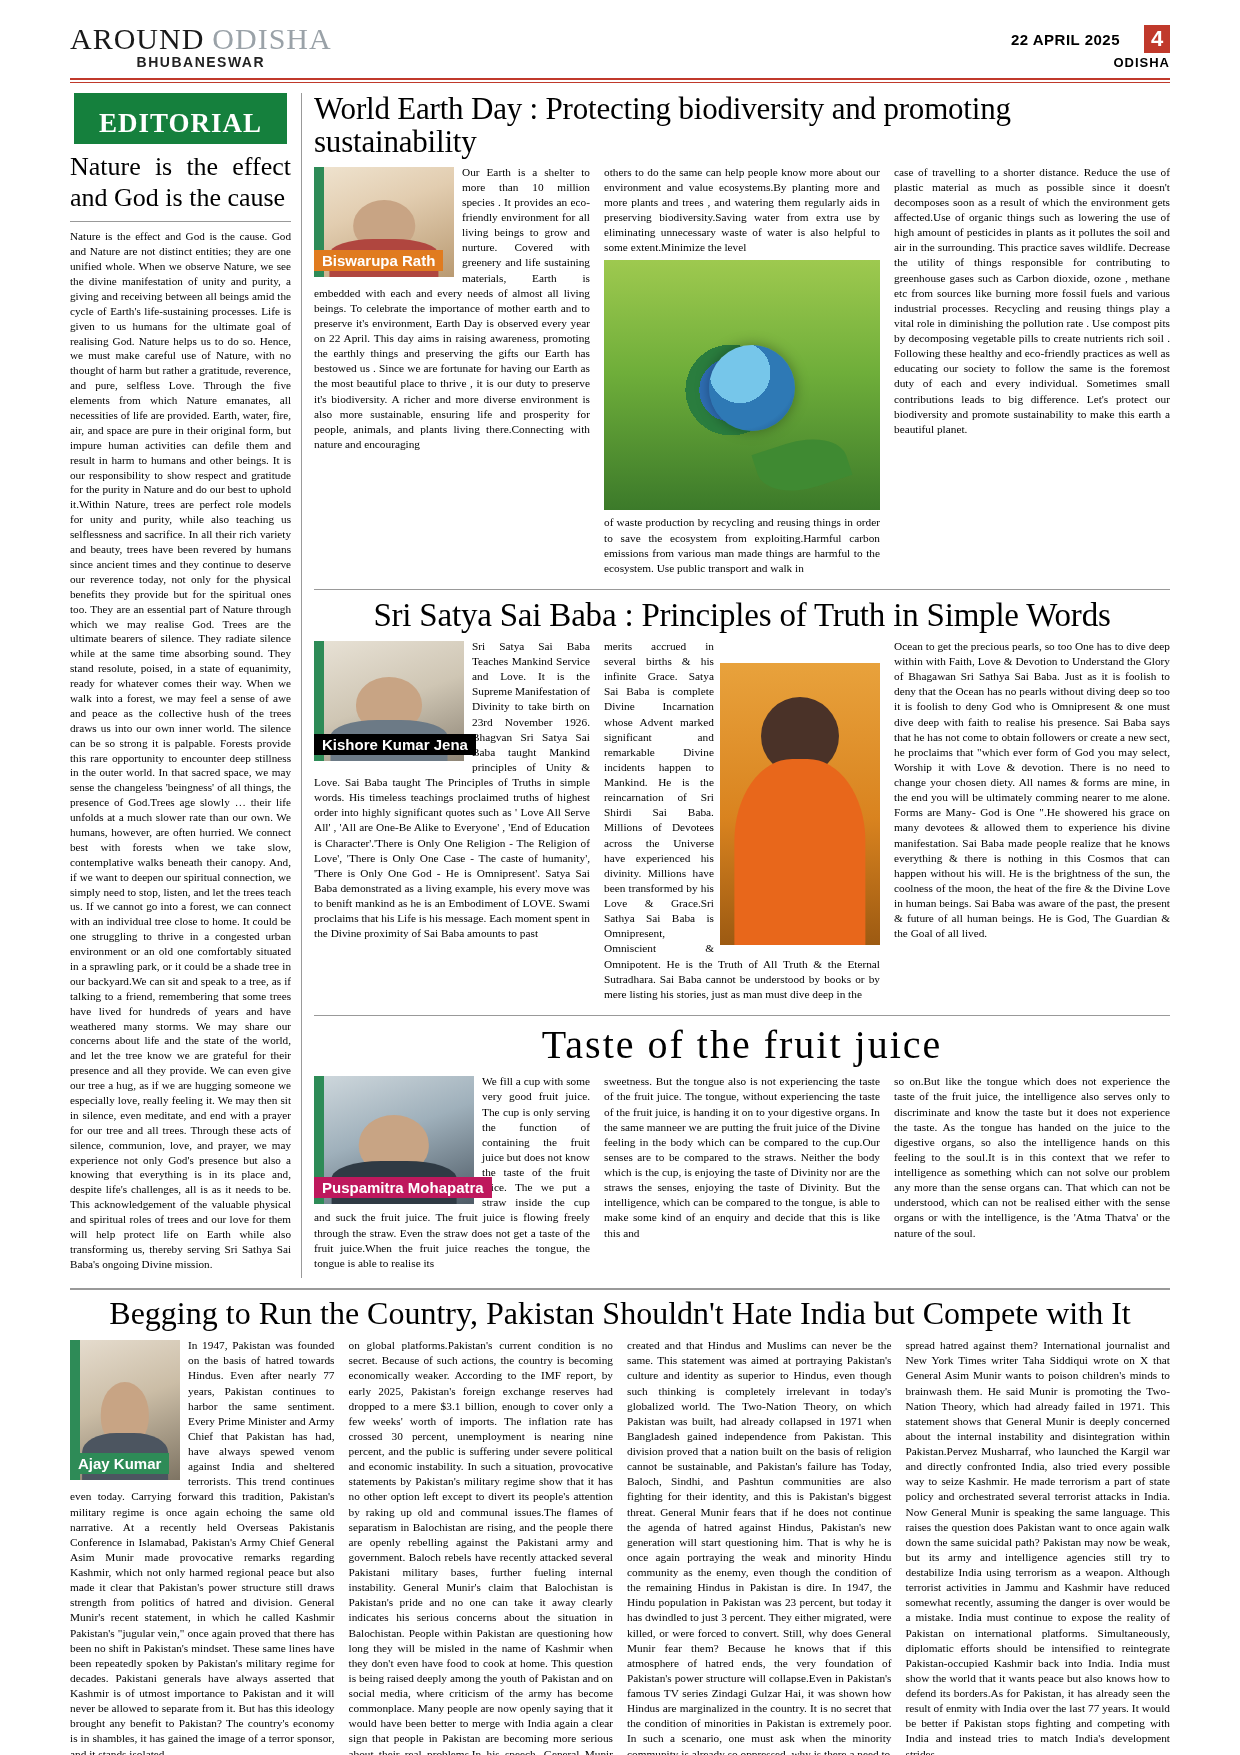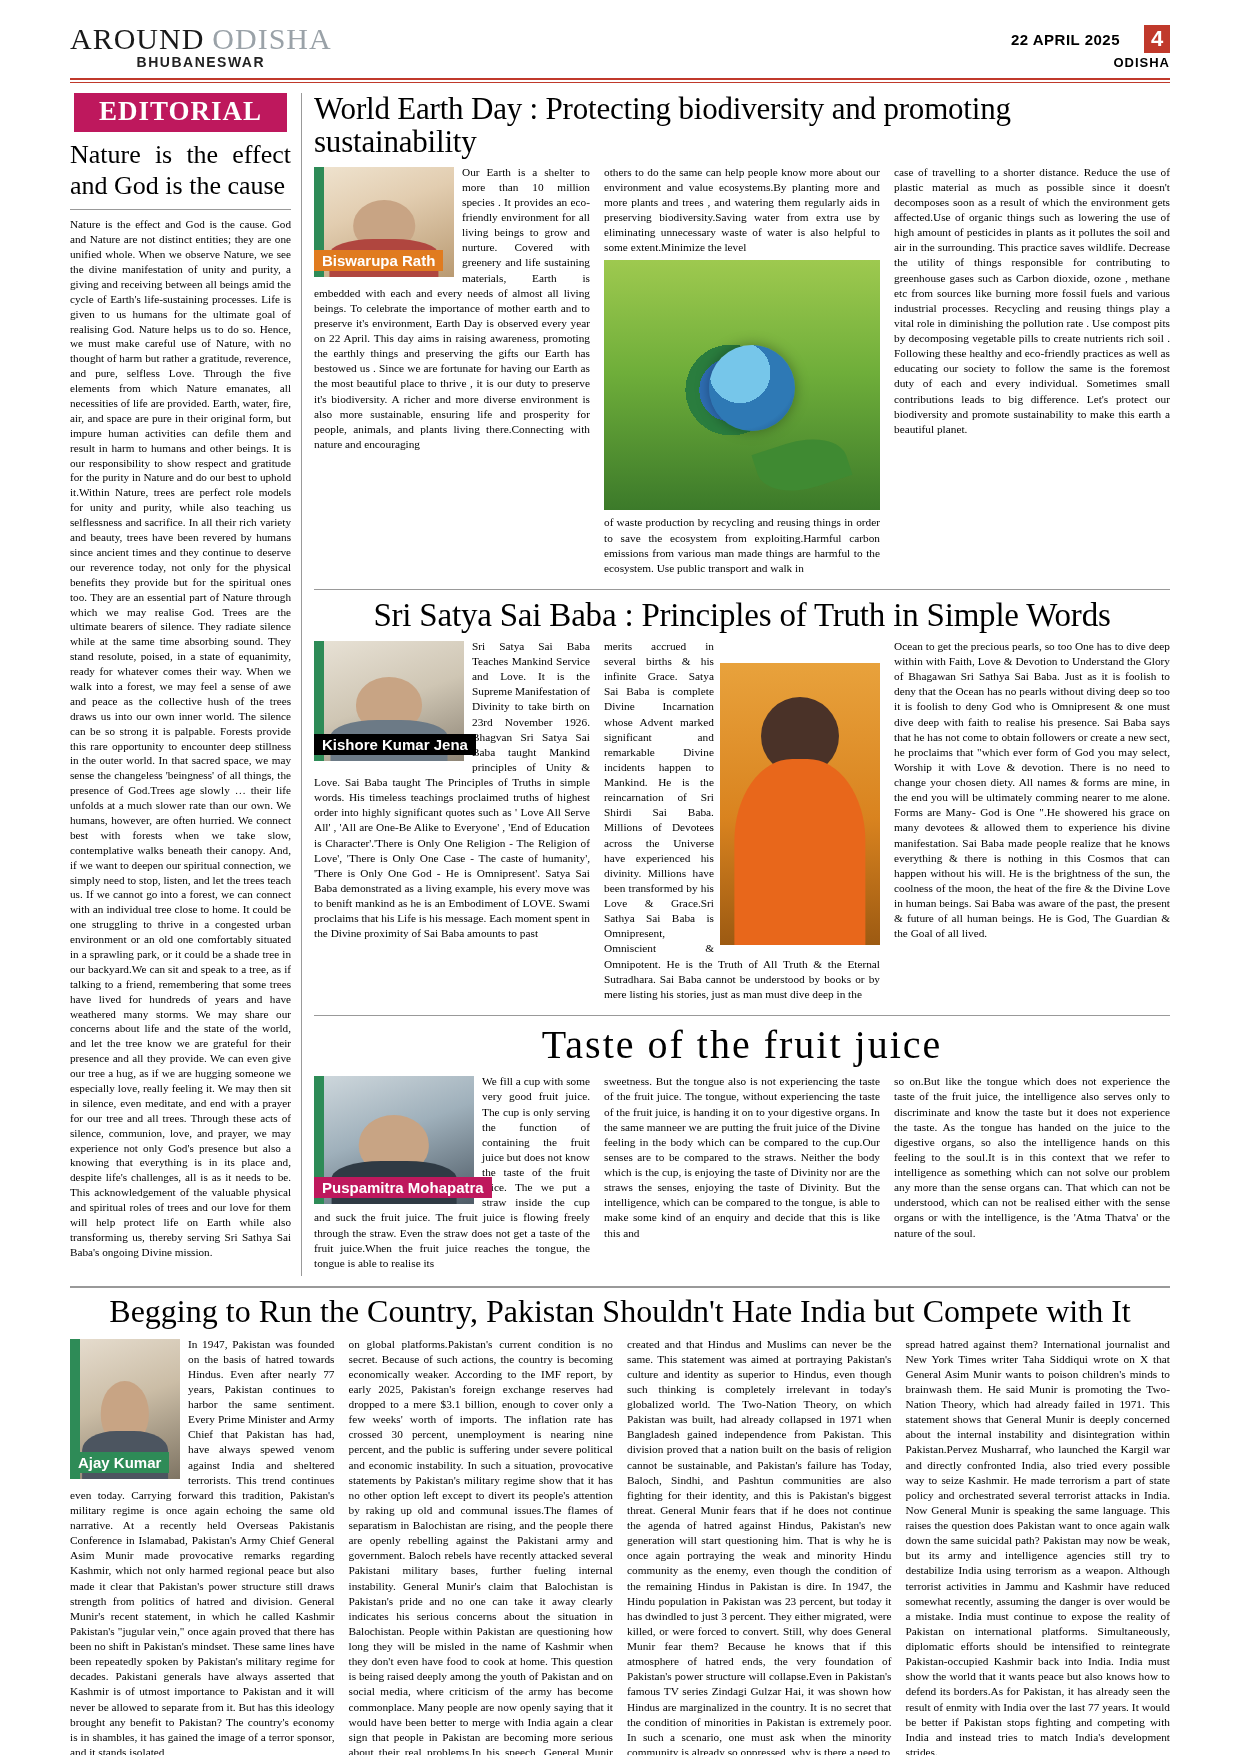--- a/index.html
+++ b/index.html
@@ -99,28 +99,28 @@
     box-sizing: border-box;
   }
   .right-col {
     flex: 1;
     padding-left: 12px;
     box-sizing: border-box;
   }
 
   
   .editorial-tag {
-    background: #be185d;
+    background: #15803d;
     color: #fff;
     text-align: center;
     font-family: "Liberation Serif", serif;
     font-weight: bold;
     font-size: 27px;
     letter-spacing: 1px;
-    padding: 3px 0 5px 0;
+    padding: 15px 0 5px 0;
     margin: 0 4px 8px 4px;
   }
   .editorial-head {
     font-size: 26px;
     line-height: 1.18;
     text-align: justify;
     margin-bottom: 8px;
   }
   .edit-rule { border-top: 1px solid #999; margin: 6px 0 7px 0; }
   .edit-body {

